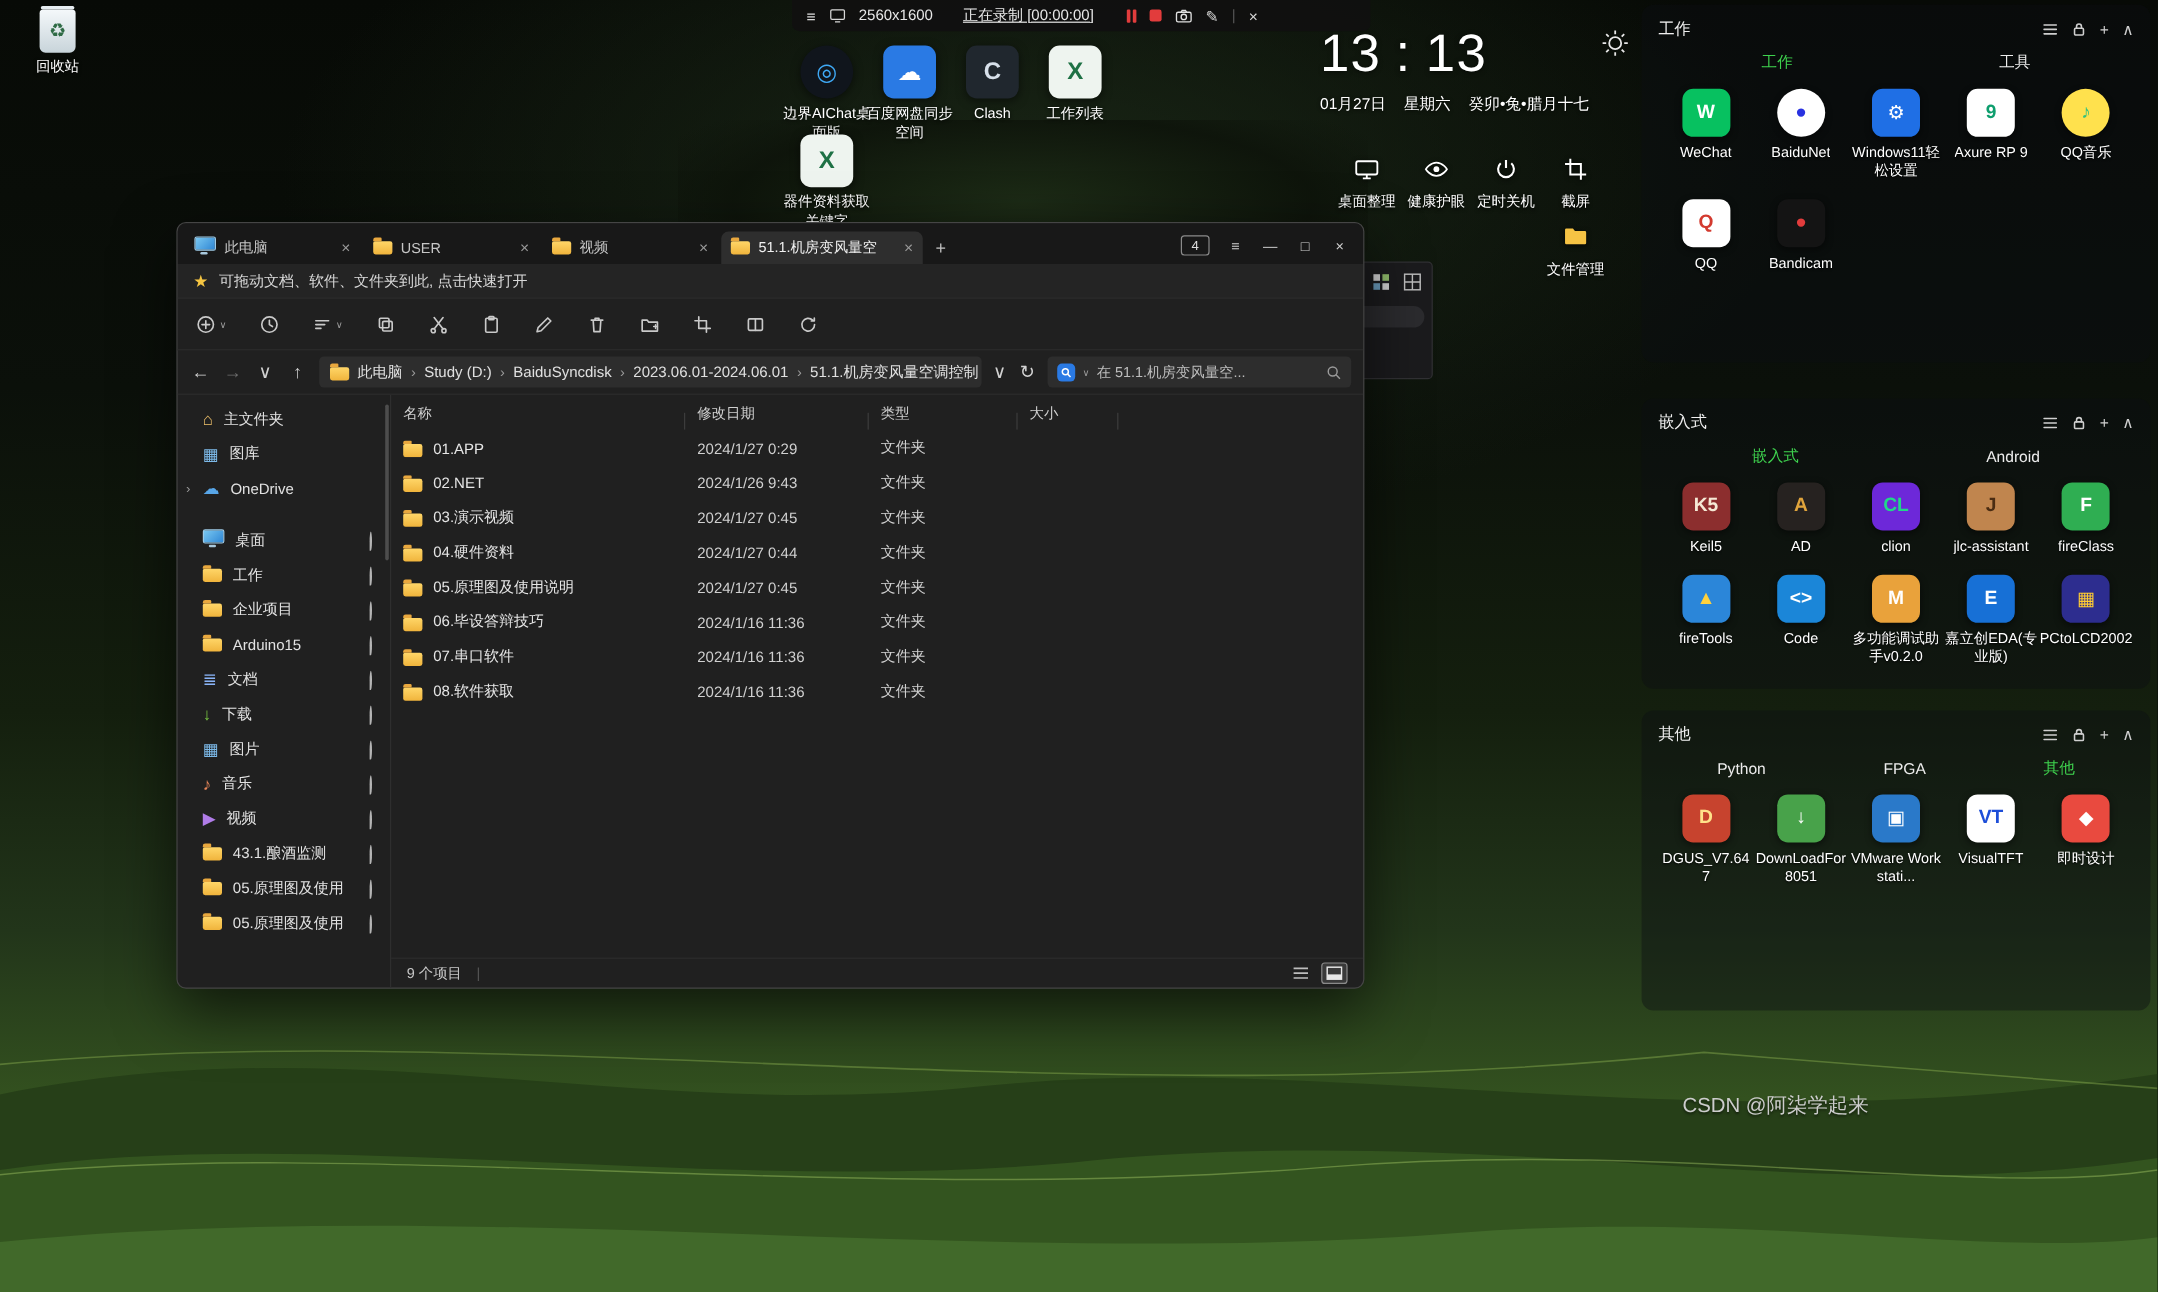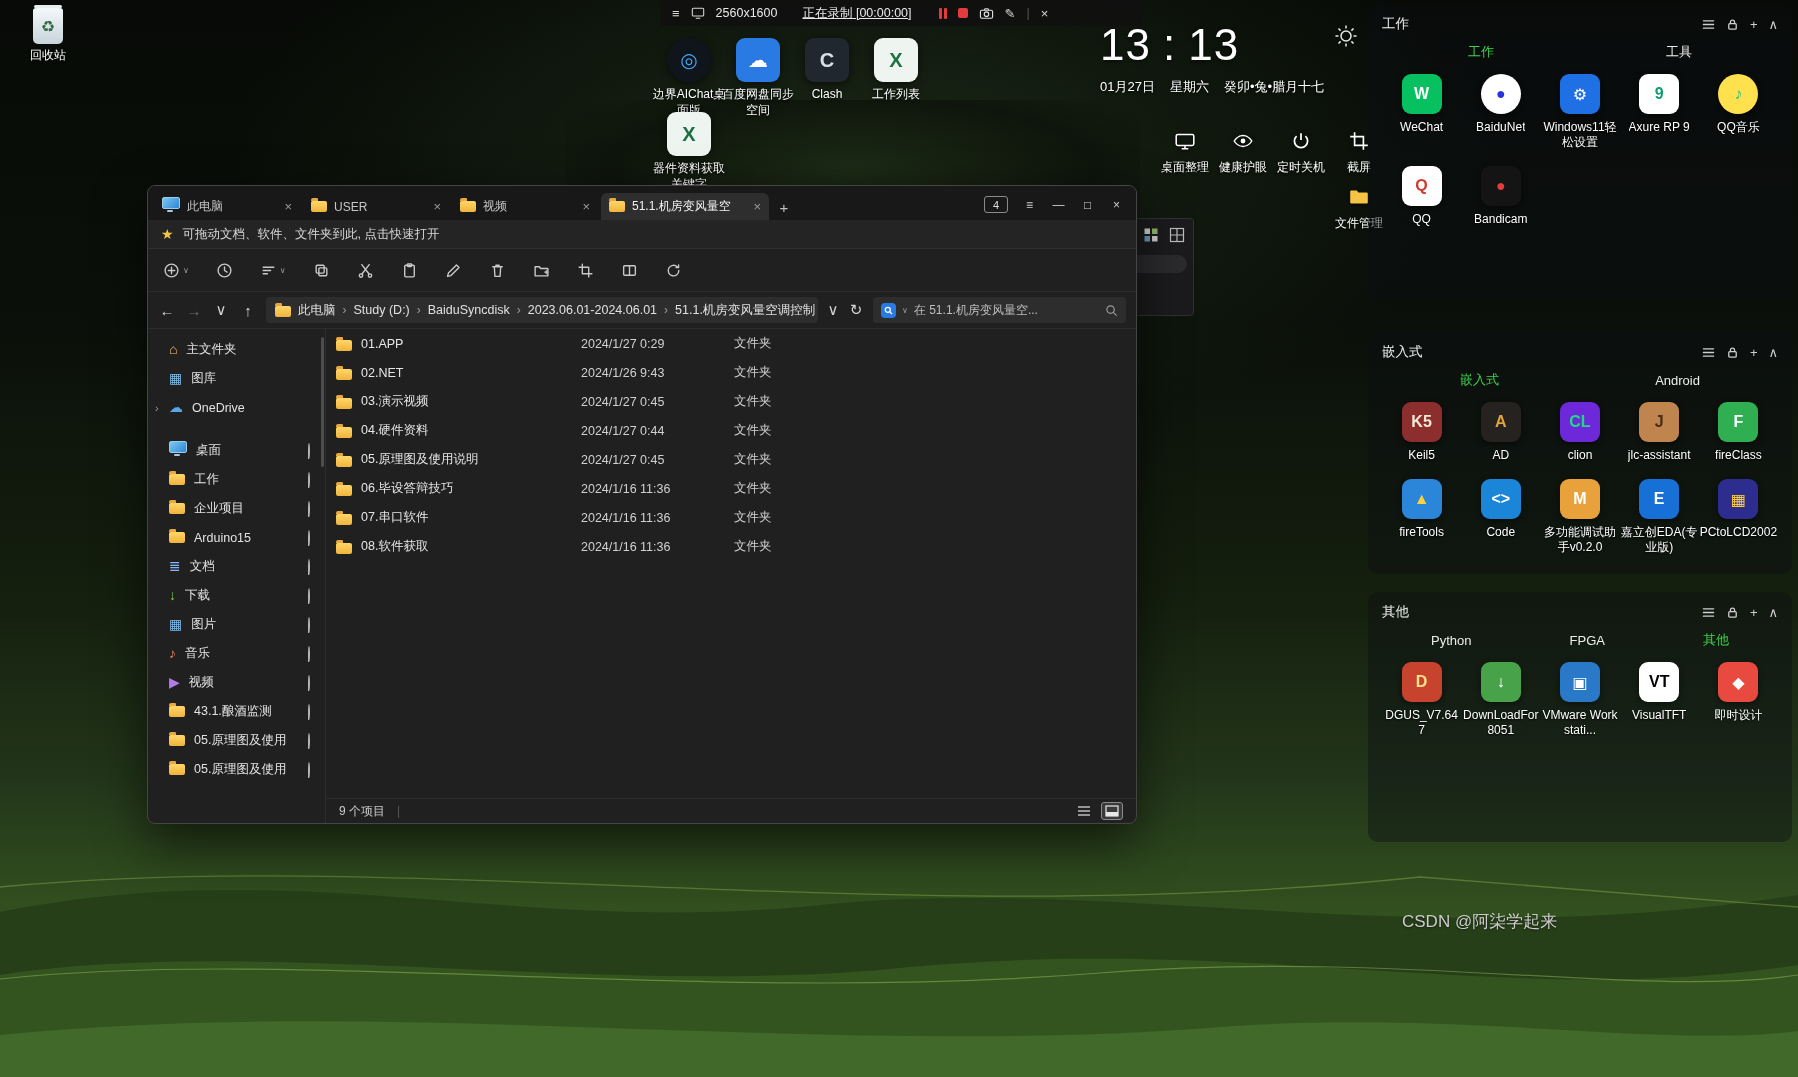--- a/index.html
+++ b/index.html
@@ -33,21 +33,21 @@
   
   .dicon{position:absolute;width:76px;display:flex;flex-direction:column;align-items:center;gap:5px;z-index:1;}
   .dicon-ico{width:44px;height:44px;border-radius:9px;display:flex;align-items:center;justify-content:center;font-size:20px;font-weight:bold;box-shadow:0 2px 8px rgba(0,0,0,.5);}
   
   .clockw{position:absolute;left:1100px;top:20px;width:258px;color:#fff;z-index:1;}
   .time{font-size:44px;font-weight:200;letter-spacing:1px;display:flex;align-items:flex-start;gap:10px;text-shadow:0 1px 4px rgba(0,0,0,.6);}
   .time .sep{margin:0 2px;}
   .sun{margin-left:auto;margin-top:4px;}
   .dateline{margin-top:8px;font-size:13px;display:flex;gap:15px;text-shadow:0 1px 3px rgba(0,0,0,.8);white-space:nowrap;}
   
-  .uticon{position:absolute;width:56px;display:flex;flex-direction:column;align-items:center;gap:4px;z-index:1;margin-left:46px;}
+  .uticon{position:absolute;width:56px;display:flex;flex-direction:column;align-items:center;gap:4px;z-index:1;}
   .uticon svg{width:22px;height:22px;filter:drop-shadow(0 1px 2px rgba(0,0,0,.8));}
   .uticon .dlabel{white-space:nowrap;}
   
   .fragwin{position:absolute;left:1060px;top:218px;width:132px;height:96px;background:#1b1b1d;border:1px solid #313134;border-radius:4px;z-index:2;}
   .fragicons{position:absolute;top:8px;right:8px;display:flex;gap:10px;}
   .fragbar{position:absolute;left:38px;right:6px;top:36px;height:18px;background:#2b2b2e;border-radius:9px;}
   
   .explorer{position:absolute;left:147px;top:185px;width:990px;height:639px;background:#202020;border:1px solid #454545;border-radius:8px;
     box-shadow:0 18px 50px rgba(0,0,0,.6);display:flex;flex-direction:column;overflow:hidden;z-index:5;box-sizing:border-box;}
   .tabbar{height:31px;background:#181818;display:flex;align-items:flex-end;padding:3px 6px 0 6px;gap:3px;flex:none;}
@@ -498,20 +498,26 @@
           <div class="sideitem">
 
     <span class="s-icoslot"><span class="mi mi-folder"></span></span>
     <span class="s-label">05.原理图及使用</span>
     <span class="s-pinslot" style="margin-left: auto;"><span class="pinico"></span></span>
   </div>
         </div>
       <div class="scrollthumb"></div>
     </div>
     <div class="filearea">
+      <div class="colheads">
+        <div class="hcell c-name">名称</div>
+        <div class="hcell c-date">修改日期</div>
+        <div class="hcell c-type">类型</div>
+        <div class="hcell c-size">大小</div>
+      </div>
       <div class="filelist">
           <div class="frow">
     <div class="fcell f-name c-name">
               <span class="mi mi-folder"></span>
               <span class="fname-text">01.APP</span>
             </div>
     <div class="fcell f-date c-date">2024/1/27 0:29</div>
     <div class="fcell f-type c-type">文件夹</div>
     <div class="fcell f-size c-size"></div>
   </div>
@@ -740,21 +746,21 @@
   </div>
         <div class="app">
     <div class="app-ico" style="background: rgb(72, 162, 74); color: rgb(255, 255, 255);">↓</div>
     <div class="app-label">DownLoadFor8051</div>
   </div>
         <div class="app">
     <div class="app-ico" style="background: rgb(42, 121, 201); color: rgb(255, 255, 255);">▣</div>
     <div class="app-label">VMware Workstati...</div>
   </div>
         <div class="app">
-    <div class="app-ico" style="background: rgb(255, 255, 255); color: #000000;">VT</div>
+    <div class="app-ico" style="background: rgb(255, 255, 255); color: #1d4ed8;">VT</div>
     <div class="app-label">VisualTFT</div>
   </div>
         <div class="app">
     <div class="app-ico" style="background: rgb(233, 74, 63); color: rgb(255, 255, 255);">◆</div>
     <div class="app-label">即时设计</div>
   </div>
       </div>
   </div>
   </div>
 

